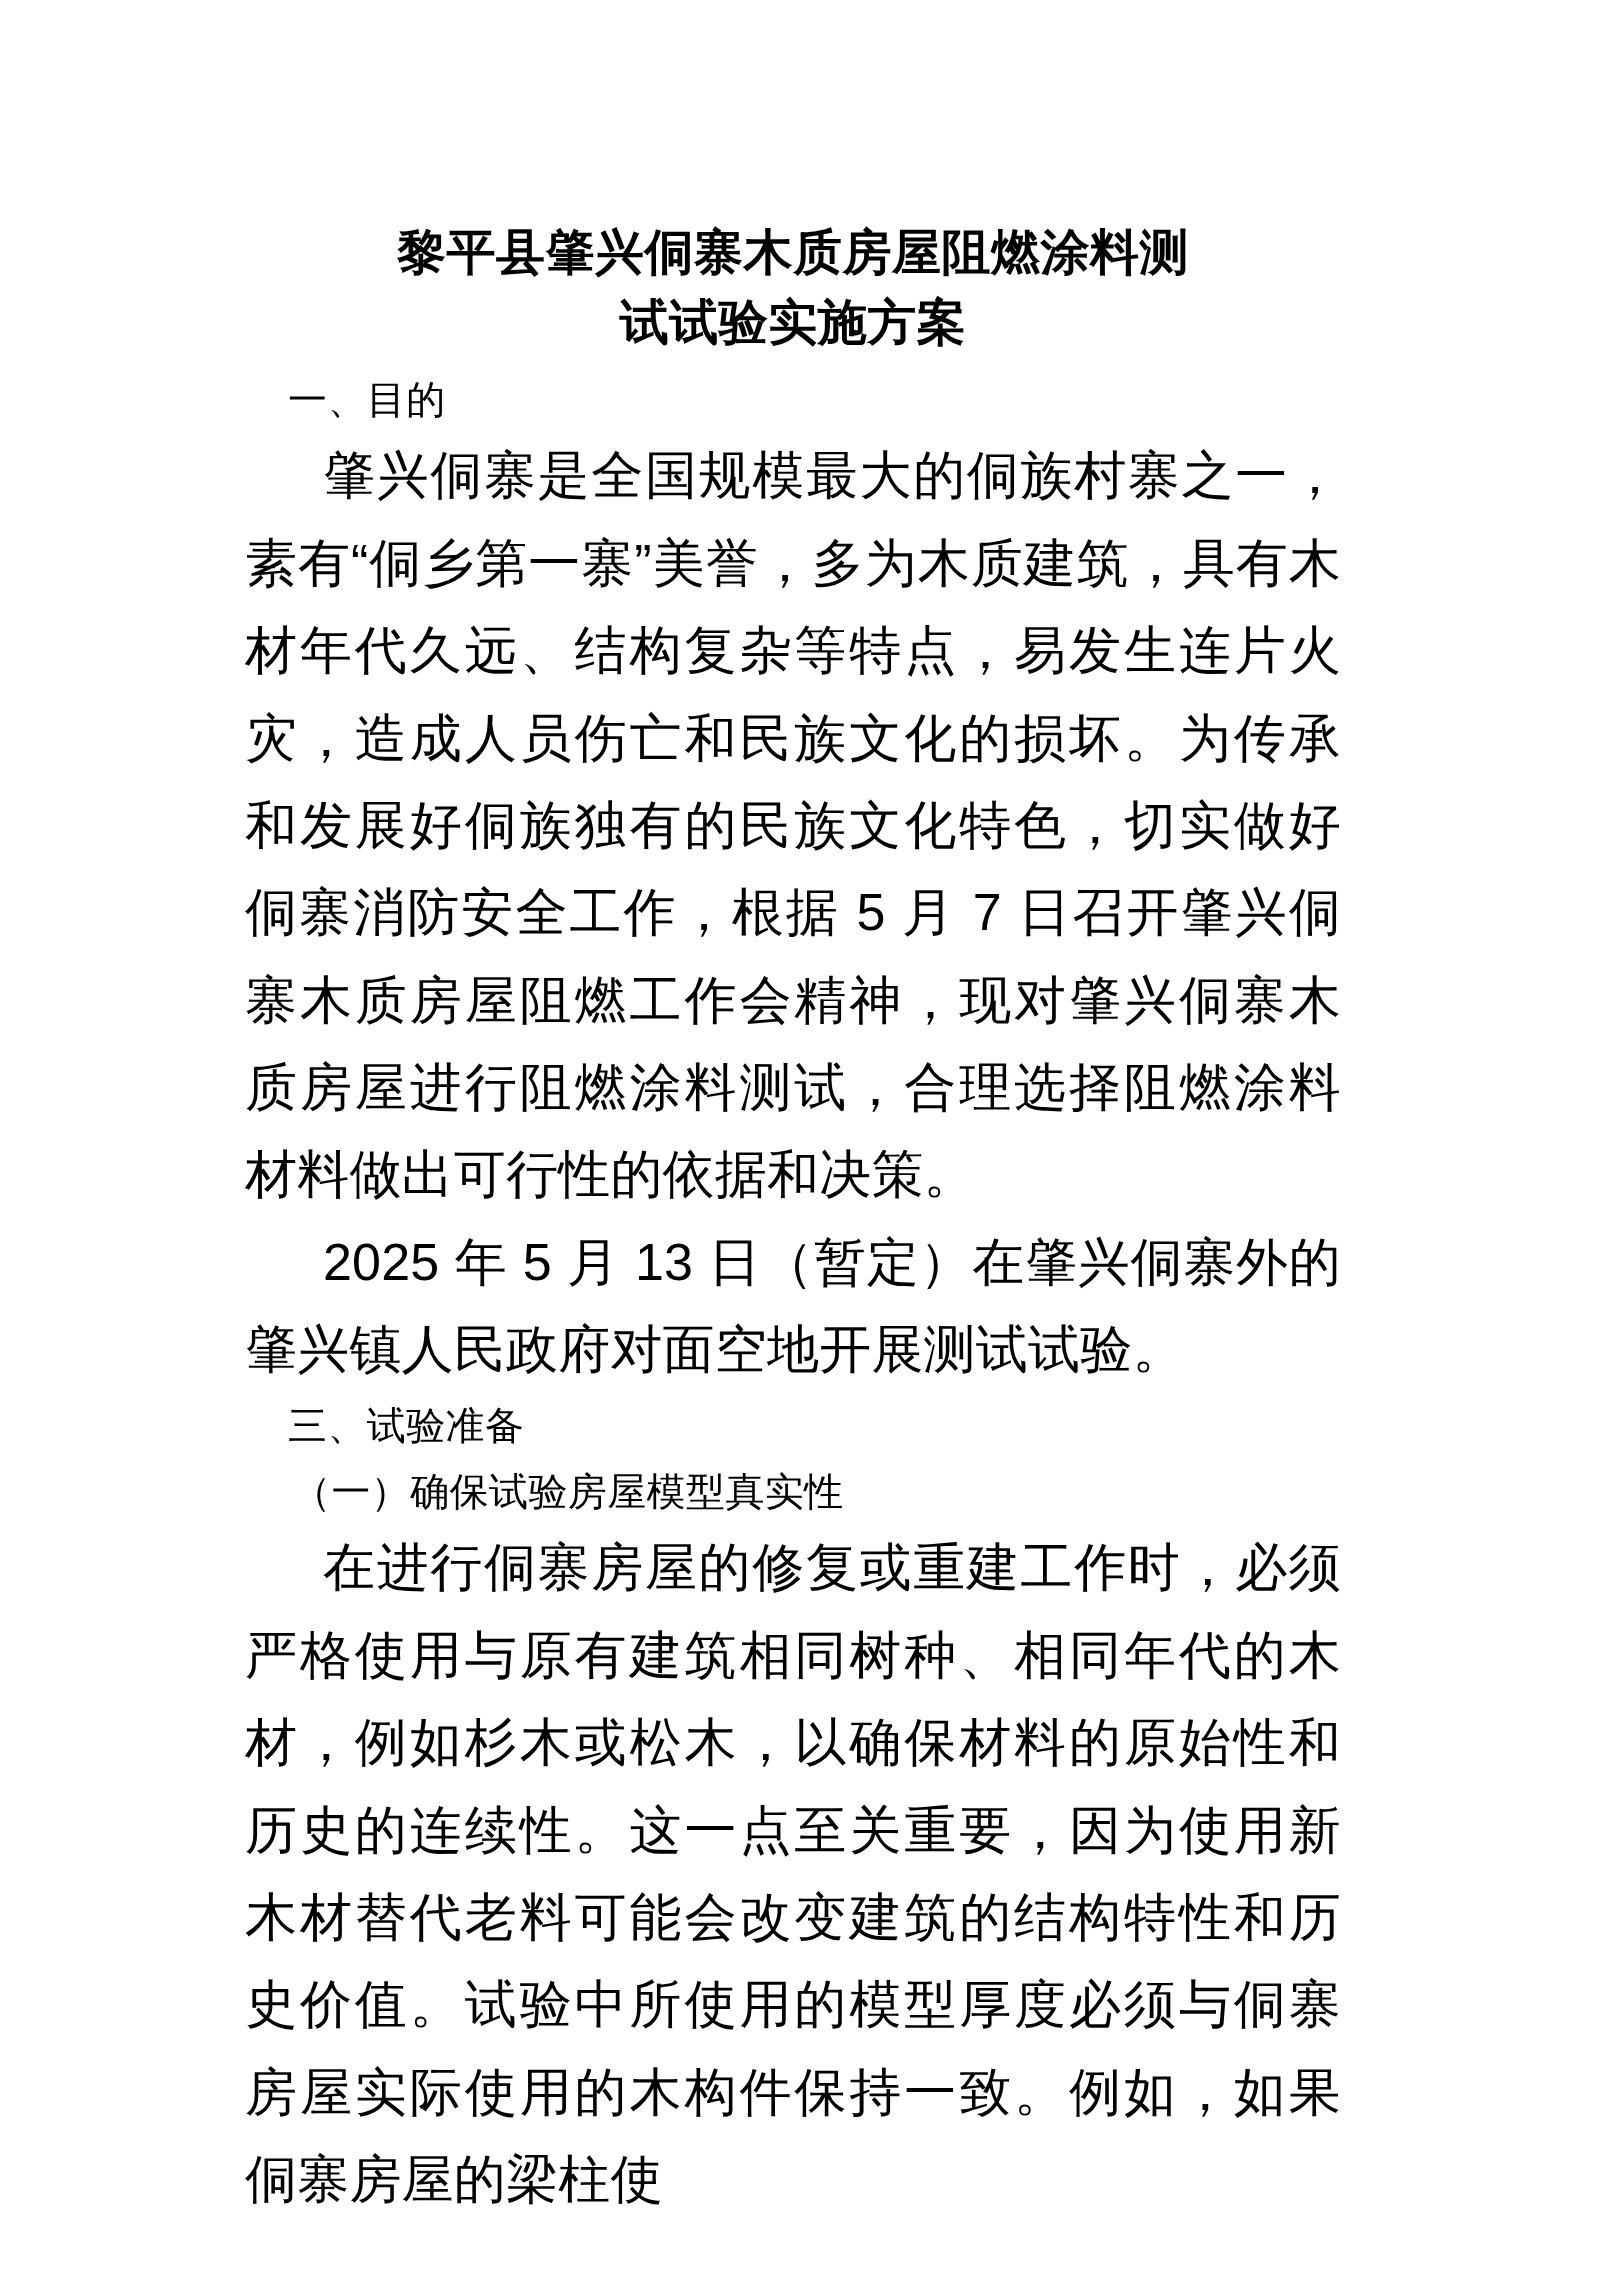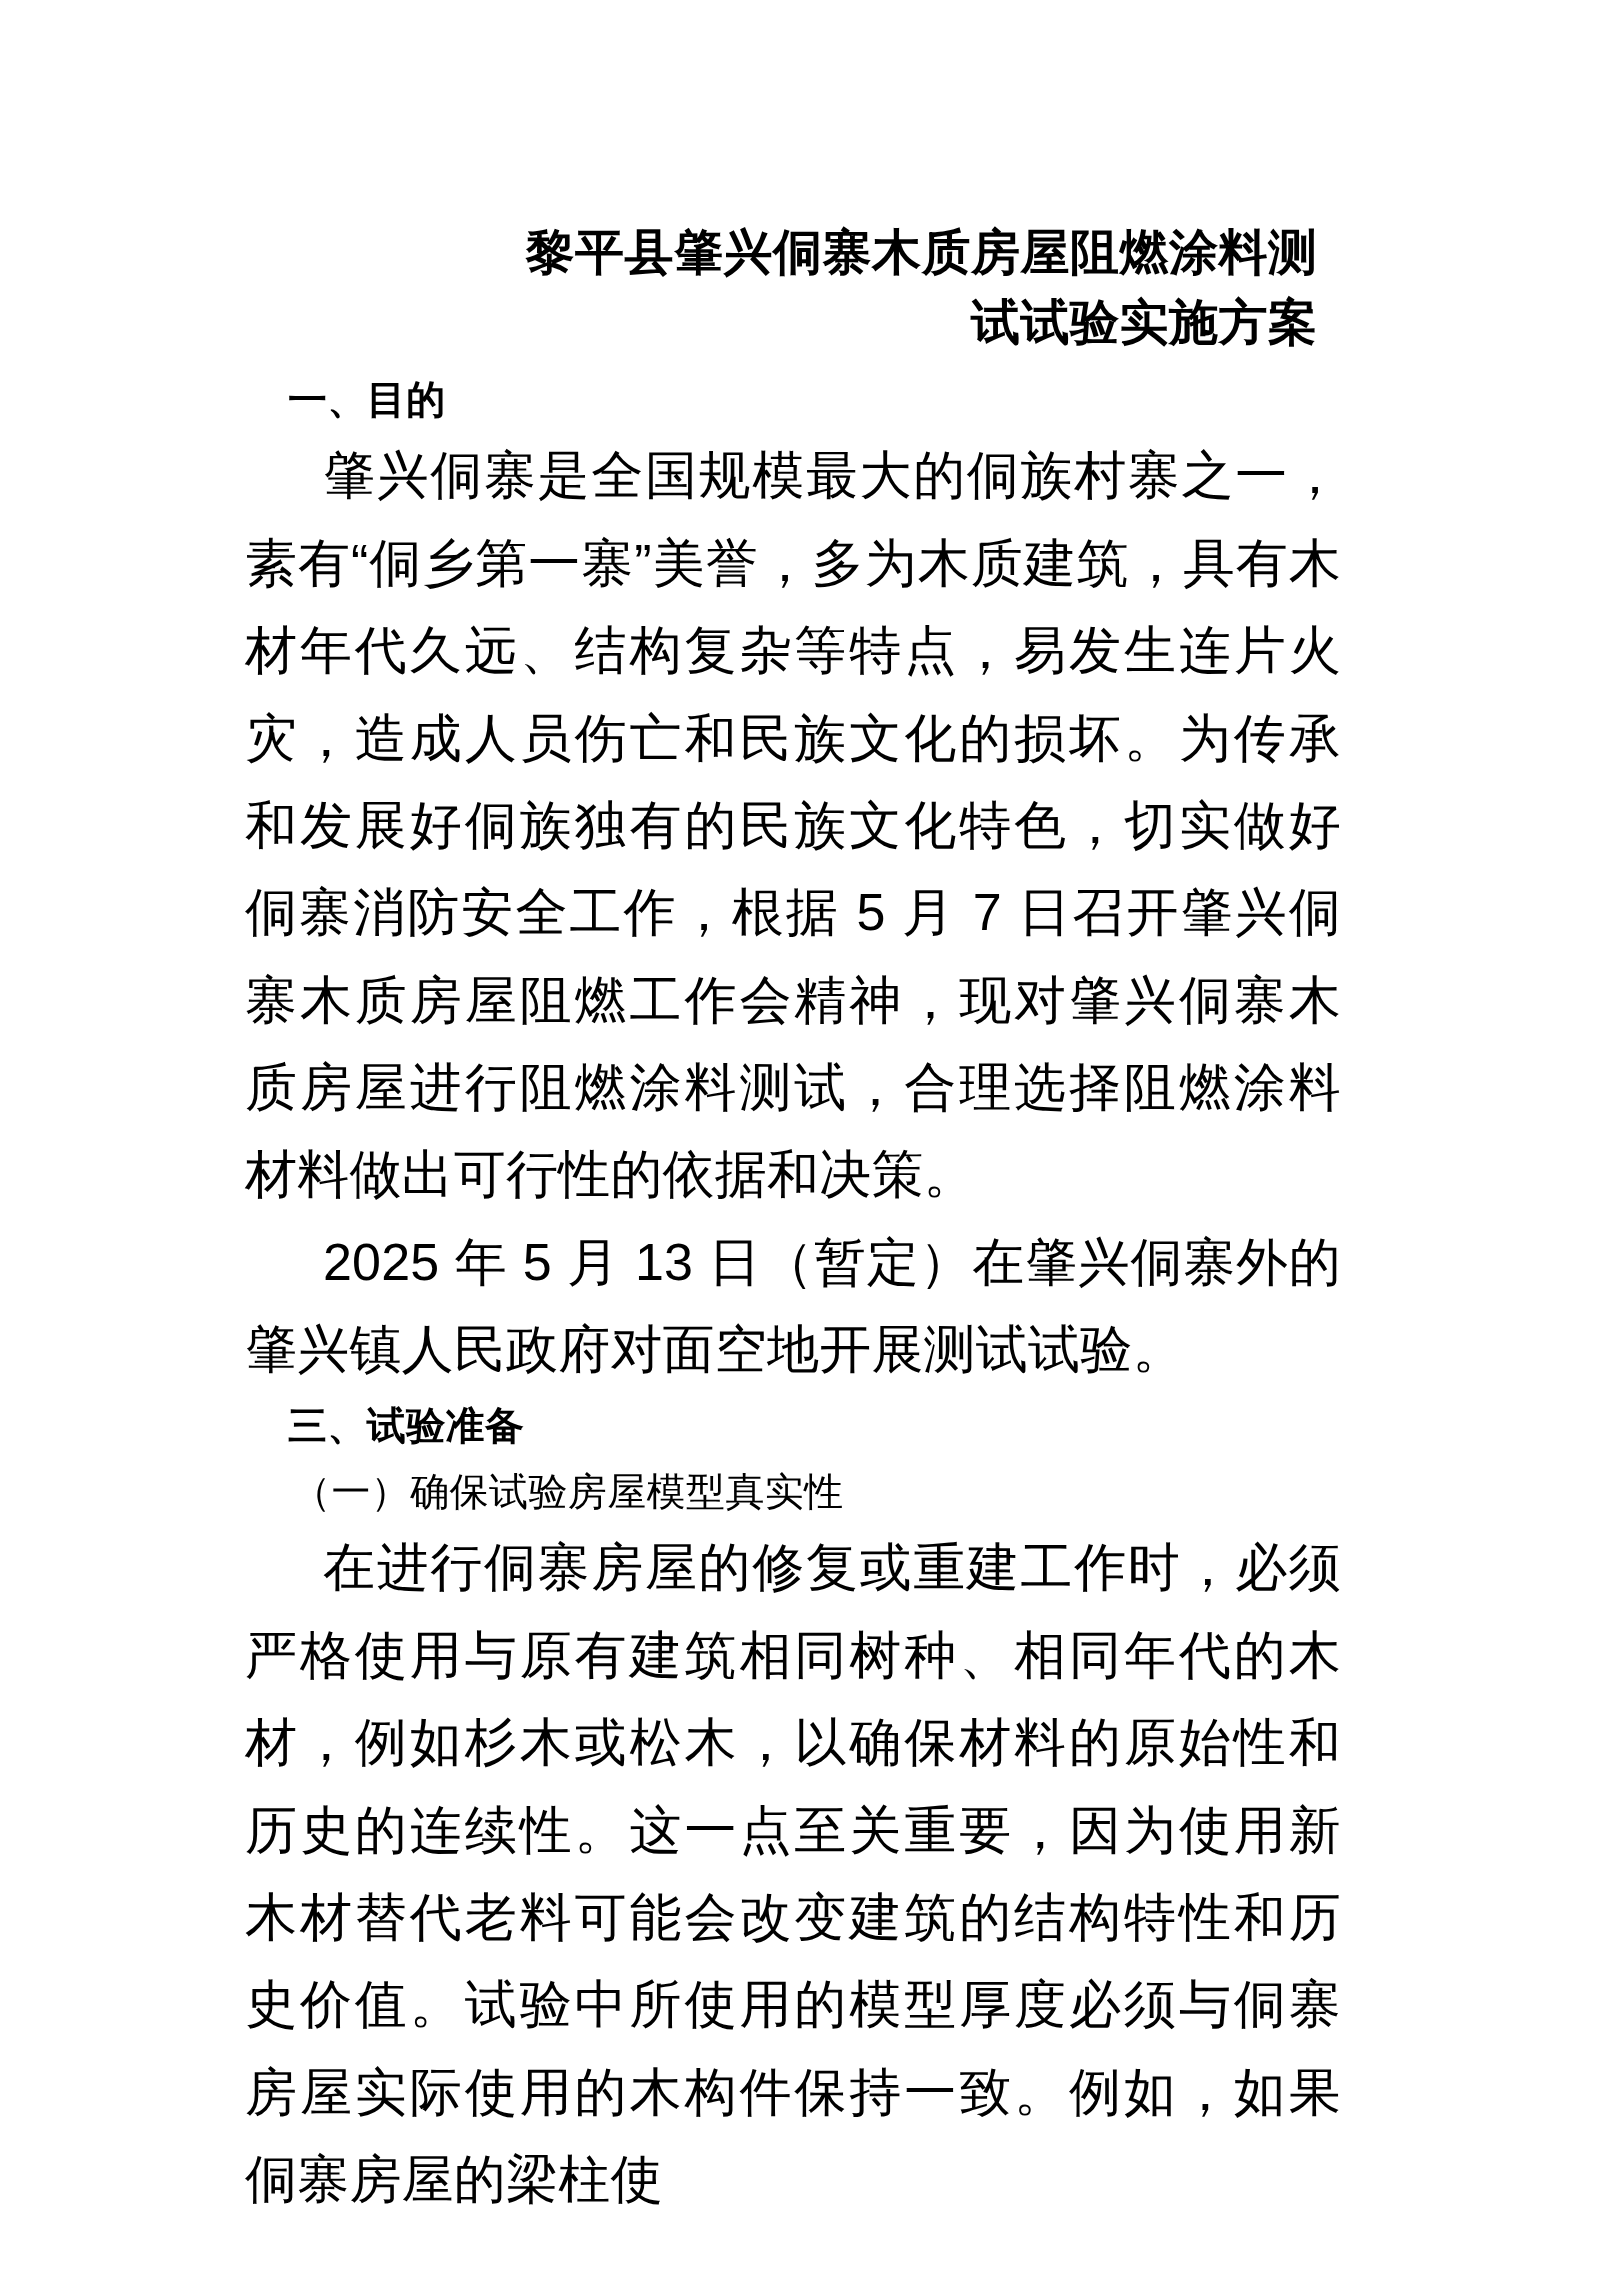--- a/index.html
+++ b/index.html
@@ -24,35 +24,35 @@
   }
   .content {
     position: absolute;
     left: 245px;
     top: 218px;
     width: 1096px;
   }
 
   
   .doc-title {
-    text-align: right;
+    text-align: center;
     font-size: 49px;
     font-weight: 700;
     line-height: 1.42;
     letter-spacing: 0.5px;
     margin: 0 0 9.8px 0;
     padding: 0 23.5px;
     box-sizing: border-box;
     font-family: "Liberation Sans", "DejaVu Sans", sans-serif;
   }
 
   
   .section-heading {
     font-size: 39px;
-    font-weight: 700;
+    font-weight: 400;
     line-height: 1.68;
     margin: 0;
     text-indent: 43px;
     letter-spacing: 0.4px;
   }
 
   
   .sub-heading {
     font-size: 39px;
     font-weight: 400;

